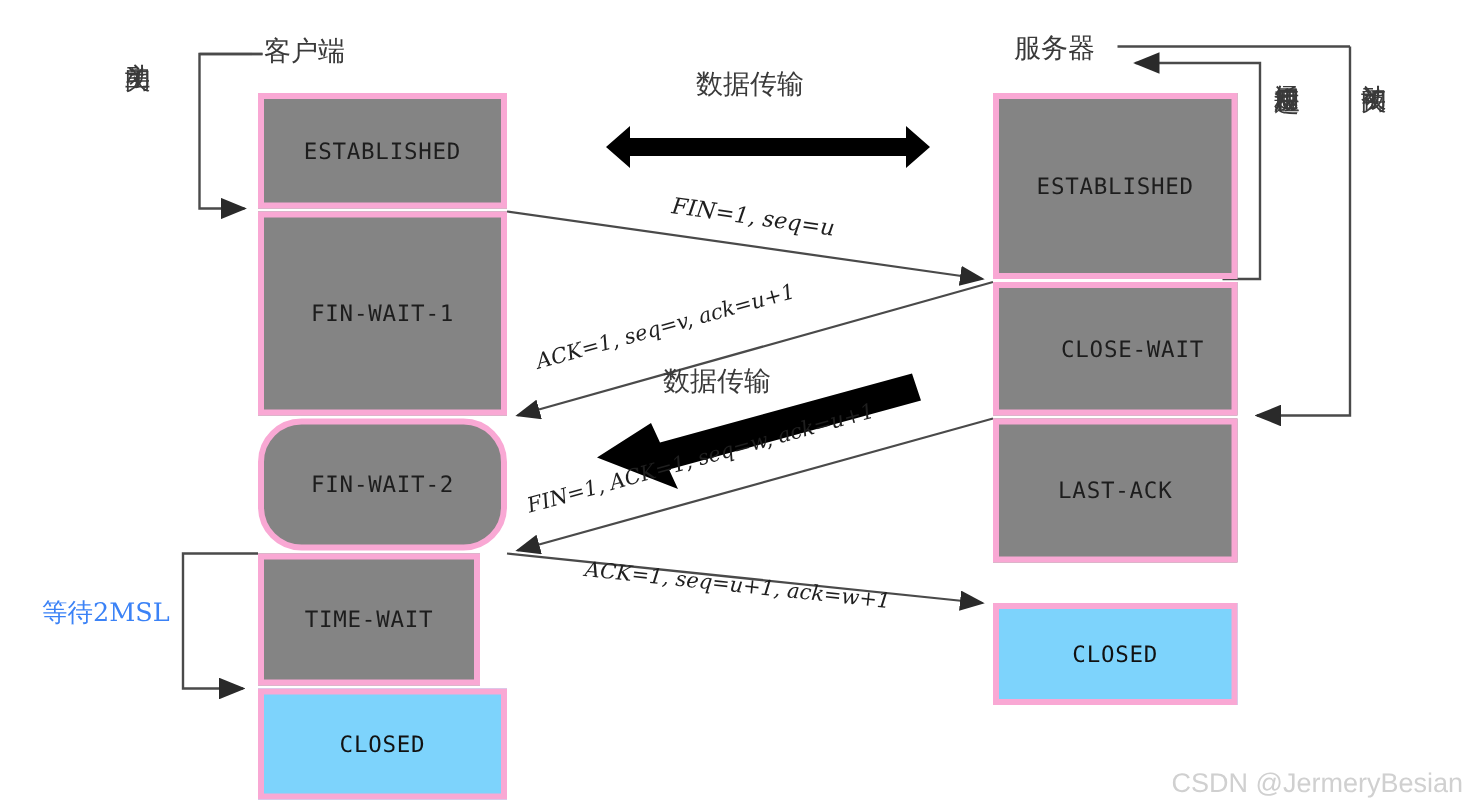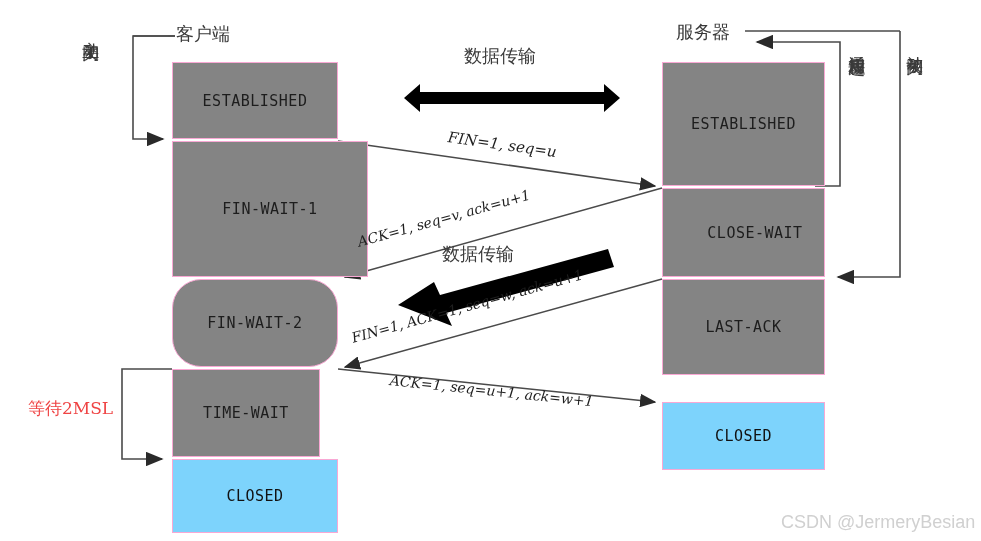--- a/index.html
+++ b/index.html
@@ -1,34 +1,34 @@
 <!DOCTYPE html>
 <html><head>
 <meta charset="utf-8">
 <style>
   html,body{margin:0;padding:0;background:#ffffff;}
   body{width:981px;height:541px;position:relative;overflow:hidden;
        font-family:"Liberation Sans","DejaVu Sans",sans-serif;}
   #stage{position:absolute;left:0;top:0;width:981px;height:541px;}
   #svgroot{position:absolute;left:0;top:0;width:981px;height:541px;}
 
-  .state-box{position:absolute;box-sizing:border-box;border:1px solid #f9a8d4;
+  .state-box{position:absolute;box-sizing:border-box;border:4px solid #f9a8d4;
              display:flex;align-items:center;justify-content:center;
              font-family:"DejaVu Sans Mono","Liberation Mono",monospace;
              font-size:15px;letter-spacing:0.5px;color:#1d1d1d;}
   .fill-light{background:#848484;}
   .fill-dark{background:#7dd3fc;color:#111111;}
 
   .cn-vert{position:absolute;writing-mode:vertical-rl;text-orientation:upright;
            font-family:"DejaVu Sans","Liberation Sans",sans-serif;font-size:17px;
            color:#3a3a3a;line-height:1.08;letter-spacing:1px;}
   .cn-label{position:absolute;font-family:"DejaVu Sans","Liberation Sans",sans-serif;
             font-size:18px;color:#3a3a3a;white-space:nowrap;}
   .cn-small{position:absolute;font-family:"DejaVu Serif","Liberation Serif",serif;
-            font-size:17px;color:#ef4444;white-space:nowrap;}
+            font-size:17px;color:#3b82f6;white-space:nowrap;}
   .msg{position:absolute;font-family:"DejaVu Serif","Liberation Serif",serif;
        font-style:italic;font-size:14px;color:#1f1f1f;white-space:nowrap;
        transform-origin:left center;}
   .watermark{position:absolute;font-family:"Liberation Sans","DejaVu Sans",sans-serif;
              font-size:18px;color:#d0d0d0;white-space:nowrap;}
 </style>
 </head>
 <body>
 
 <div id="stage">
@@ -75,21 +75,21 @@
 
     <g>
       <path d="M404,98 L420,84 L420,92 L604,92 L604,84 L620,98 L604,112 L604,104 L420,104 L420,112 z" fill="#000000"></path>
     </g>
     <g>
       <path d="M398,305 L434,282 L440,295 L608,249 L614,267 L446,313 L452,326 z" fill="#000000"></path>
     </g>
   </svg>
 
   <div class="state-box fill-light" style="left:172px;top:62px;width:166px;height:77px;">ESTABLISHED</div>
-  <div class="state-box fill-light" style="left:172px;top:141px;width:196px;height:136px;">FIN-WAIT-1</div>
+  <div class="state-box fill-light" style="left:172px;top:141px;width:166px;height:136px;">FIN-WAIT-1</div>
   <div class="state-box fill-light" style="left:172px;top:279px;width:166px;height:88px;border-radius:29px;">FIN-WAIT-2</div>
   <div class="state-box fill-light" style="left:172px;top:369px;width:148px;height:88px;">TIME-WAIT</div>
   <div class="state-box fill-dark" style="left:172px;top:459px;width:166px;height:74px;">CLOSED</div>
 
   <div class="state-box fill-light" style="left:662px;top:62px;width:163px;height:124px;">ESTABLISHED</div>
   <div class="state-box fill-light" style="left:662px;top:188px;width:163px;height:89px;padding-left:23px;">CLOSE-WAIT</div>
   <div class="state-box fill-light" style="left:662px;top:279px;width:163px;height:96px;">LAST-ACK</div>
   <div class="state-box fill-dark" style="left:662px;top:402px;width:163px;height:68px;">CLOSED</div>
 
   <div class="cn-label" style="left:176px;top:22px;">客户端</div>

